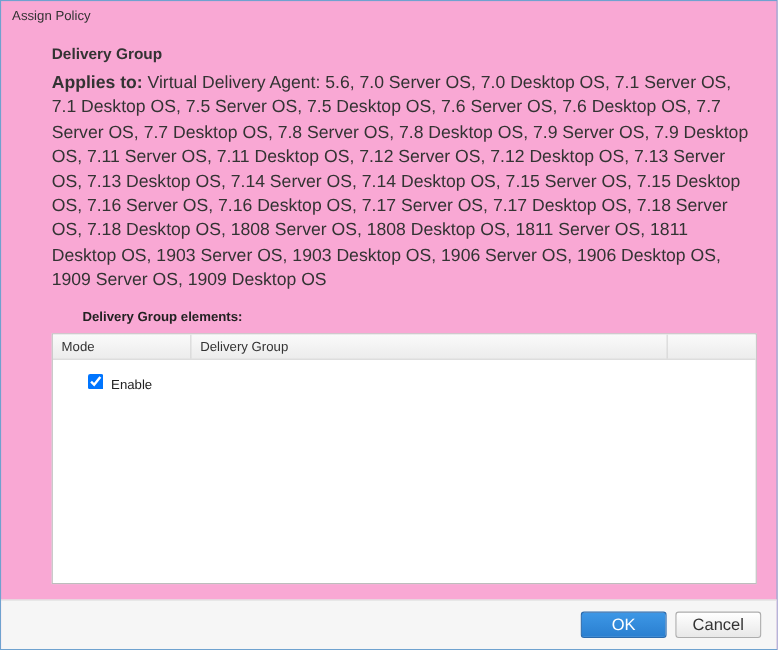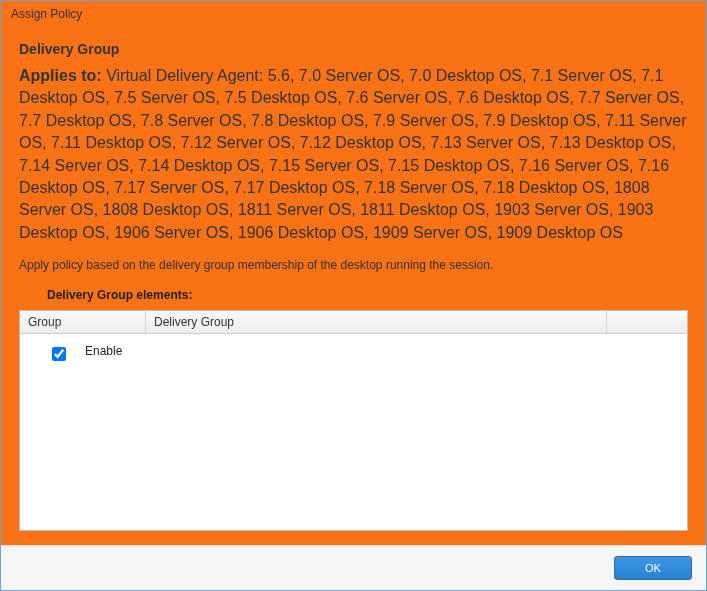--- a/index.html
+++ b/index.html
@@ -11,35 +11,36 @@
     font-size: 12px;
     color: #222;
     background: #fff;
     overflow: hidden;
   }
   .dialog {
     box-sizing: border-box;
     width: 707px;
     height: 591px;
     border: 1px solid #6fa2cf;
-    background: #f97316;
+    background: #f9a8d4;
     display: flex;
     flex-direction: column;
   }
   .title {
     padding: 6px 10px 4px 10px;
     font-size: 12px;
     color: #333;
   }
   .body {
     padding: 6px 18px 0 18px;
     flex: 1 1 auto;
     display: flex;
     flex-direction: column;
     overflow: hidden;
+    margin-left: 28px;
   }
   .section-heading {
     font-weight: 600;
     font-size: 14px;
     color: #333;
     margin: 10px 0 8px 0;
   }
   .applies-line {
     font-size: 16px;
     line-height: 1.4;
@@ -146,22 +147,22 @@
     font-size: 14px;
     color: #333;
     cursor: pointer;
     user-select: none;
     line-height: 1;
     font-weight: 600;
   }
 
   .enable-row {
     display: flex;
-    align-items: flex-start;
-    gap: 16px;
+    align-items: flex-end;
+    gap: 4px;
     padding-left: 22px;
     margin-top: 4px;
     font-size: 12px;
   }
   .enable-row input[type=checkbox] {
     width: 14px;
     height: 14px;
   }
 
   .footer {
@@ -171,21 +172,21 @@
     display: flex;
     justify-content: flex-end;
     gap: 8px;
   }
   .btn {
     min-width: 78px;
     height: 24px;
     border: 1px solid #adadad;
     border-radius: 3px;
     font-family: inherit;
-    font-size: 11px;
+    font-size: 15px;
     cursor: pointer;
     padding: 2px 14px;
     background: linear-gradient(to bottom, #ffffff 0%, #e8e8e8 100%);
     color: #333;
   }
   .btn.primary {
     background: linear-gradient(to bottom, #3d97e6 0%, #2a7fd0 100%);
     border-color: #2a6aad;
     color: #fff;
   }
@@ -200,37 +201,37 @@
   <div class="body">
 
     <div class="section-heading">Delivery Group</div>
 
     <div class="applies-line">
       <span class="label">Applies to:</span>
       <span> </span>
       <span>Virtual Delivery Agent: 5.6, 7.0 Server OS, 7.0 Desktop OS, 7.1 Server OS, 7.1 Desktop OS, 7.5 Server OS, 7.5 Desktop OS, 7.6 Server OS, 7.6 Desktop OS, 7.7 Server OS, 7.7 Desktop OS, 7.8 Server OS, 7.8 Desktop OS, 7.9 Server OS, 7.9 Desktop OS, 7.11 Server OS, 7.11 Desktop OS, 7.12 Server OS, 7.12 Desktop OS, 7.13 Server OS, 7.13 Desktop OS, 7.14 Server OS, 7.14 Desktop OS, 7.15 Server OS, 7.15 Desktop OS, 7.16 Server OS, 7.16 Desktop OS, 7.17 Server OS, 7.17 Desktop OS, 7.18 Server OS, 7.18 Desktop OS, 1808 Server OS, 1808 Desktop OS, 1811 Server OS, 1811 Desktop OS, 1903 Server OS, 1903 Desktop OS, 1906 Server OS, 1906 Desktop OS, 1909 Server OS, 1909 Desktop OS</span>
     </div>
 
-    <div class="desc">Apply policy based on the delivery group membership of the desktop running the session.</div>
 
     <div class="elements-label">Delivery Group elements:</div>
 
     <div class="table-wrap">
       <div class="thead">
-        <div class="th col-mode">Group</div>
+        <div class="th col-mode">Mode</div>
         <div class="th col-dg">Delivery Group</div>
         <div class="th col-act"></div>
       </div>
       <div class="tbody">
         <div class="enable-row">
           <input type="checkbox" checked="" style="">
           <span>Enable</span>
         </div>
       </div>
     </div>
 
   </div>
 
   <div class="footer">
     <button class="btn primary">OK</button>
+    <button class="btn">Cancel</button>
   </div>
 
 </div>
 
 </body></html>

